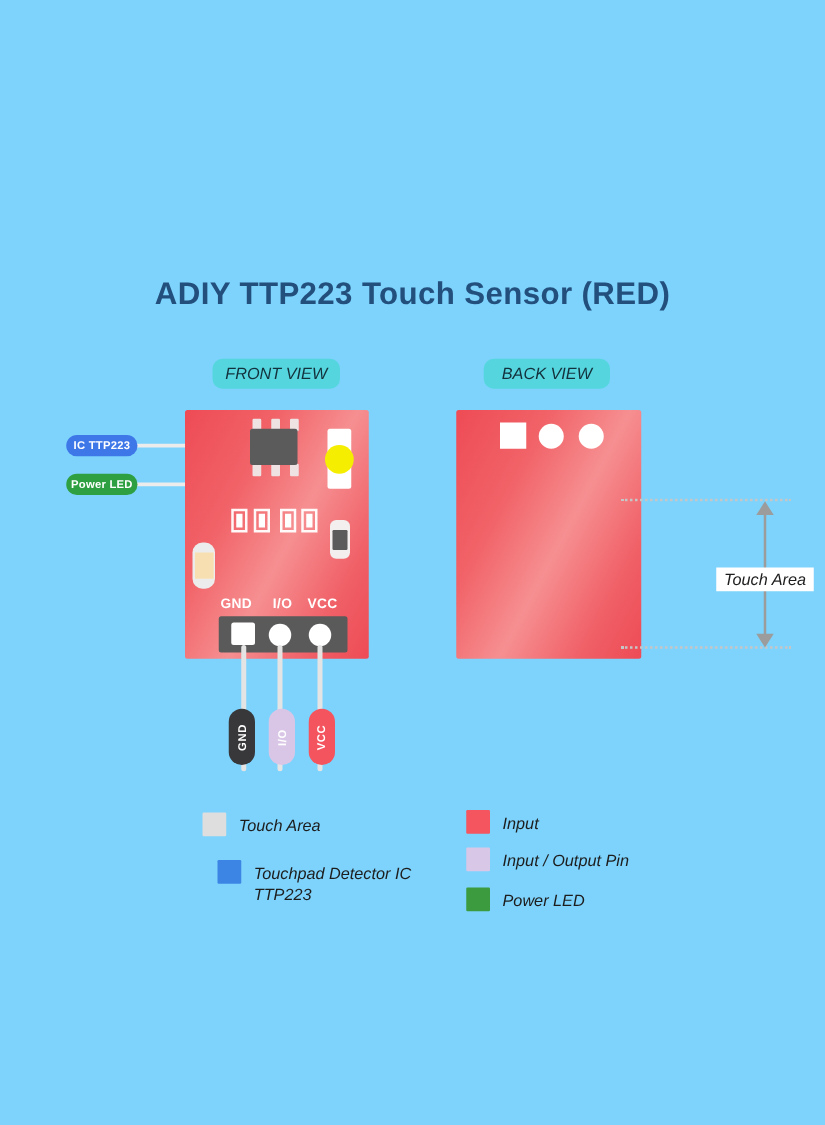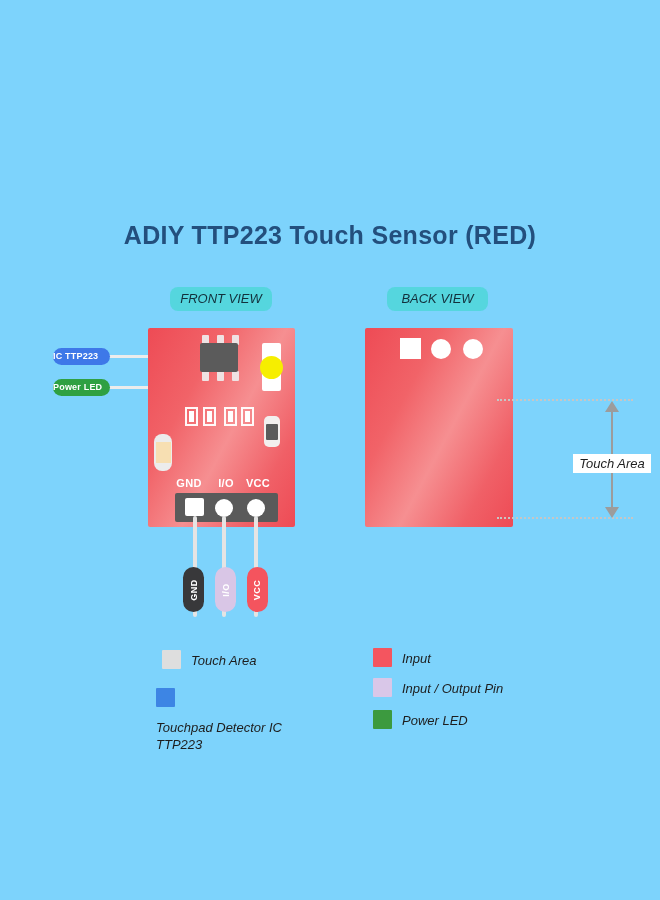--- a/index.html
+++ b/index.html
@@ -37,21 +37,21 @@
   .pin-name { position:absolute; top:149px; transform:translateX(-50%); color:#fff; font-size:11px; font-weight:600; letter-spacing:.3px; }
   .hdr-strip { position:absolute; left:27px; top:165px; width:103px; height:29px; background:#5a5a5a; border-radius:2px; }
   .pad { position:absolute; background:#fff; }
   .pad.sq { left:37px; top:170px; width:19px; height:18px; border-radius:2px; }
   .pad.c1 { left:67px; top:171px; width:18px; height:18px; border-radius:50%; }
   .pad.c2 { left:99px; top:171px; width:18px; height:18px; border-radius:50%; }
 
   
   .lead-line { position:absolute; height:3px; background:#ececec; }
   .callout { position:absolute; left:53px; width:57px; height:17px; line-height:17px; border-radius:9px;
-             color:#fff; font-size:9px; font-weight:bold; text-align:left; letter-spacing:.2px; }
+             color:#fff; font-size:9px; font-weight:bold; text-align:center; letter-spacing:.2px; }
 
   
   .lead-v { position:absolute; top:516px; width:4px; height:101px; background:#e4e4e4; border-radius:2px; }
   .pin-tag { position:absolute; top:567px; width:21px; height:45px; border-radius:11px;
              display:flex; align-items:center; justify-content:center; }
   .pin-tag span { transform:rotate(-90deg); color:#fff; font-size:9px; font-weight:bold; letter-spacing:.5px; white-space:nowrap; }
 
   
   .bk-sq { position:absolute; left:35px; top:10px; width:21px; height:21px; background:#fff; }
   .bk-c  { position:absolute; top:11px; width:20px; height:20px; background:#fff; border-radius:50%; }
@@ -142,21 +142,21 @@
   <div class="dotted" style="top:517px;"></div>
   <div class="arrow-line"></div>
   <div class="tri up"></div>
   <div class="tri down"></div>
   <div class="dim-label">Touch Area</div>
 
   <div class="legend-item" style="left:162px; top:650px;">
     <div class="swatch" style="background: rgb(222, 222, 222);"></div>
     <div class="legend-label">Touch Area</div>
   </div>
-  <div class="legend-item" style="left:156px; top:688px;flex-direction:column;">
+  <div class="legend-item" style="left:174px; top:688px;">
     <div class="swatch" style="background: rgb(61, 133, 228);"></div>
     <div class="legend-label">
       <div>Touchpad Detector IC</div>
       <div>TTP223</div>
     </div>
   </div>
   <div class="legend-item" style="left:373px; top:648px;">
     <div class="swatch" style="background: rgb(244, 85, 95);"></div>
     <div class="legend-label">Input</div>
   </div>

